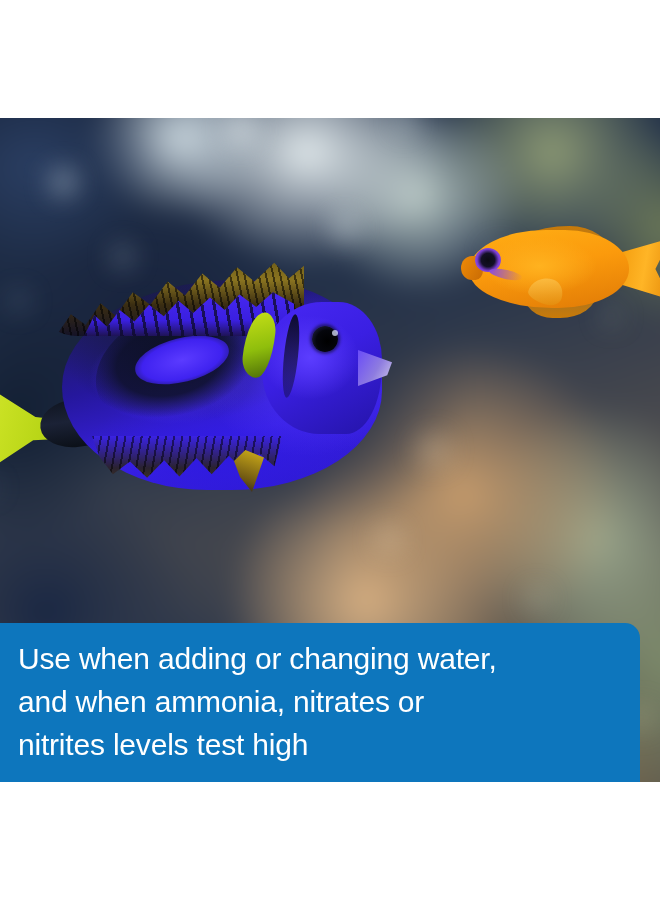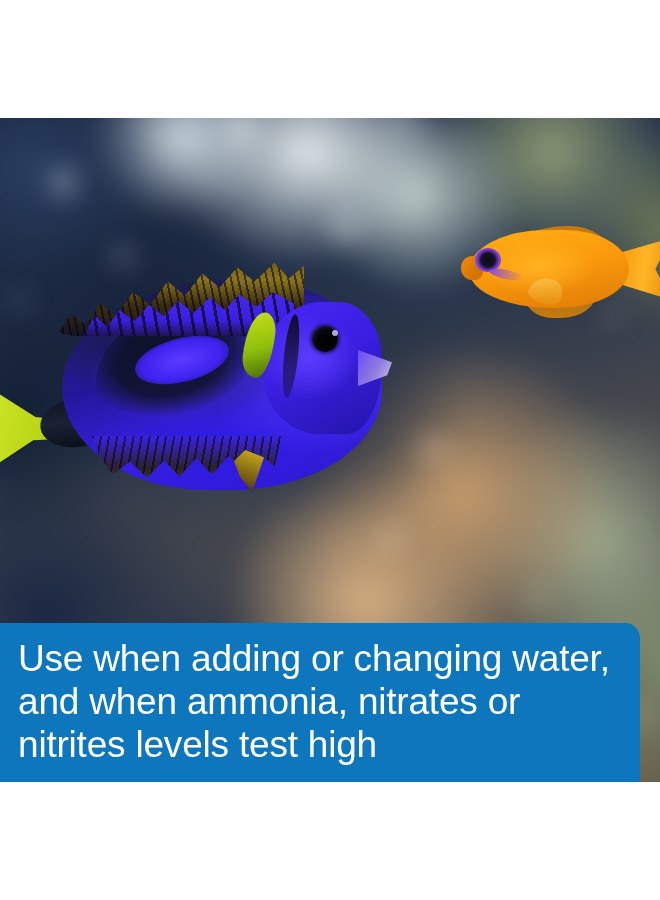--- a/index.html
+++ b/index.html
@@ -333,21 +333,21 @@
     width: 640px;
     height: 159px;
     background: #0d76bd;
     border-radius: 0 15px 0 0;
     box-sizing: border-box;
     padding: 14px 20px 0 18px;
   }
   #caption {
     margin: 0;
     color: #ffffff;
-    font-size: 37px;
+    font-size: 30px;
     line-height: 43px;
     font-weight: 400;
     letter-spacing: -0.2px;
     white-space: pre-line;
   }
 </style>
 </head>
 <body>
 
 <div id="page">

